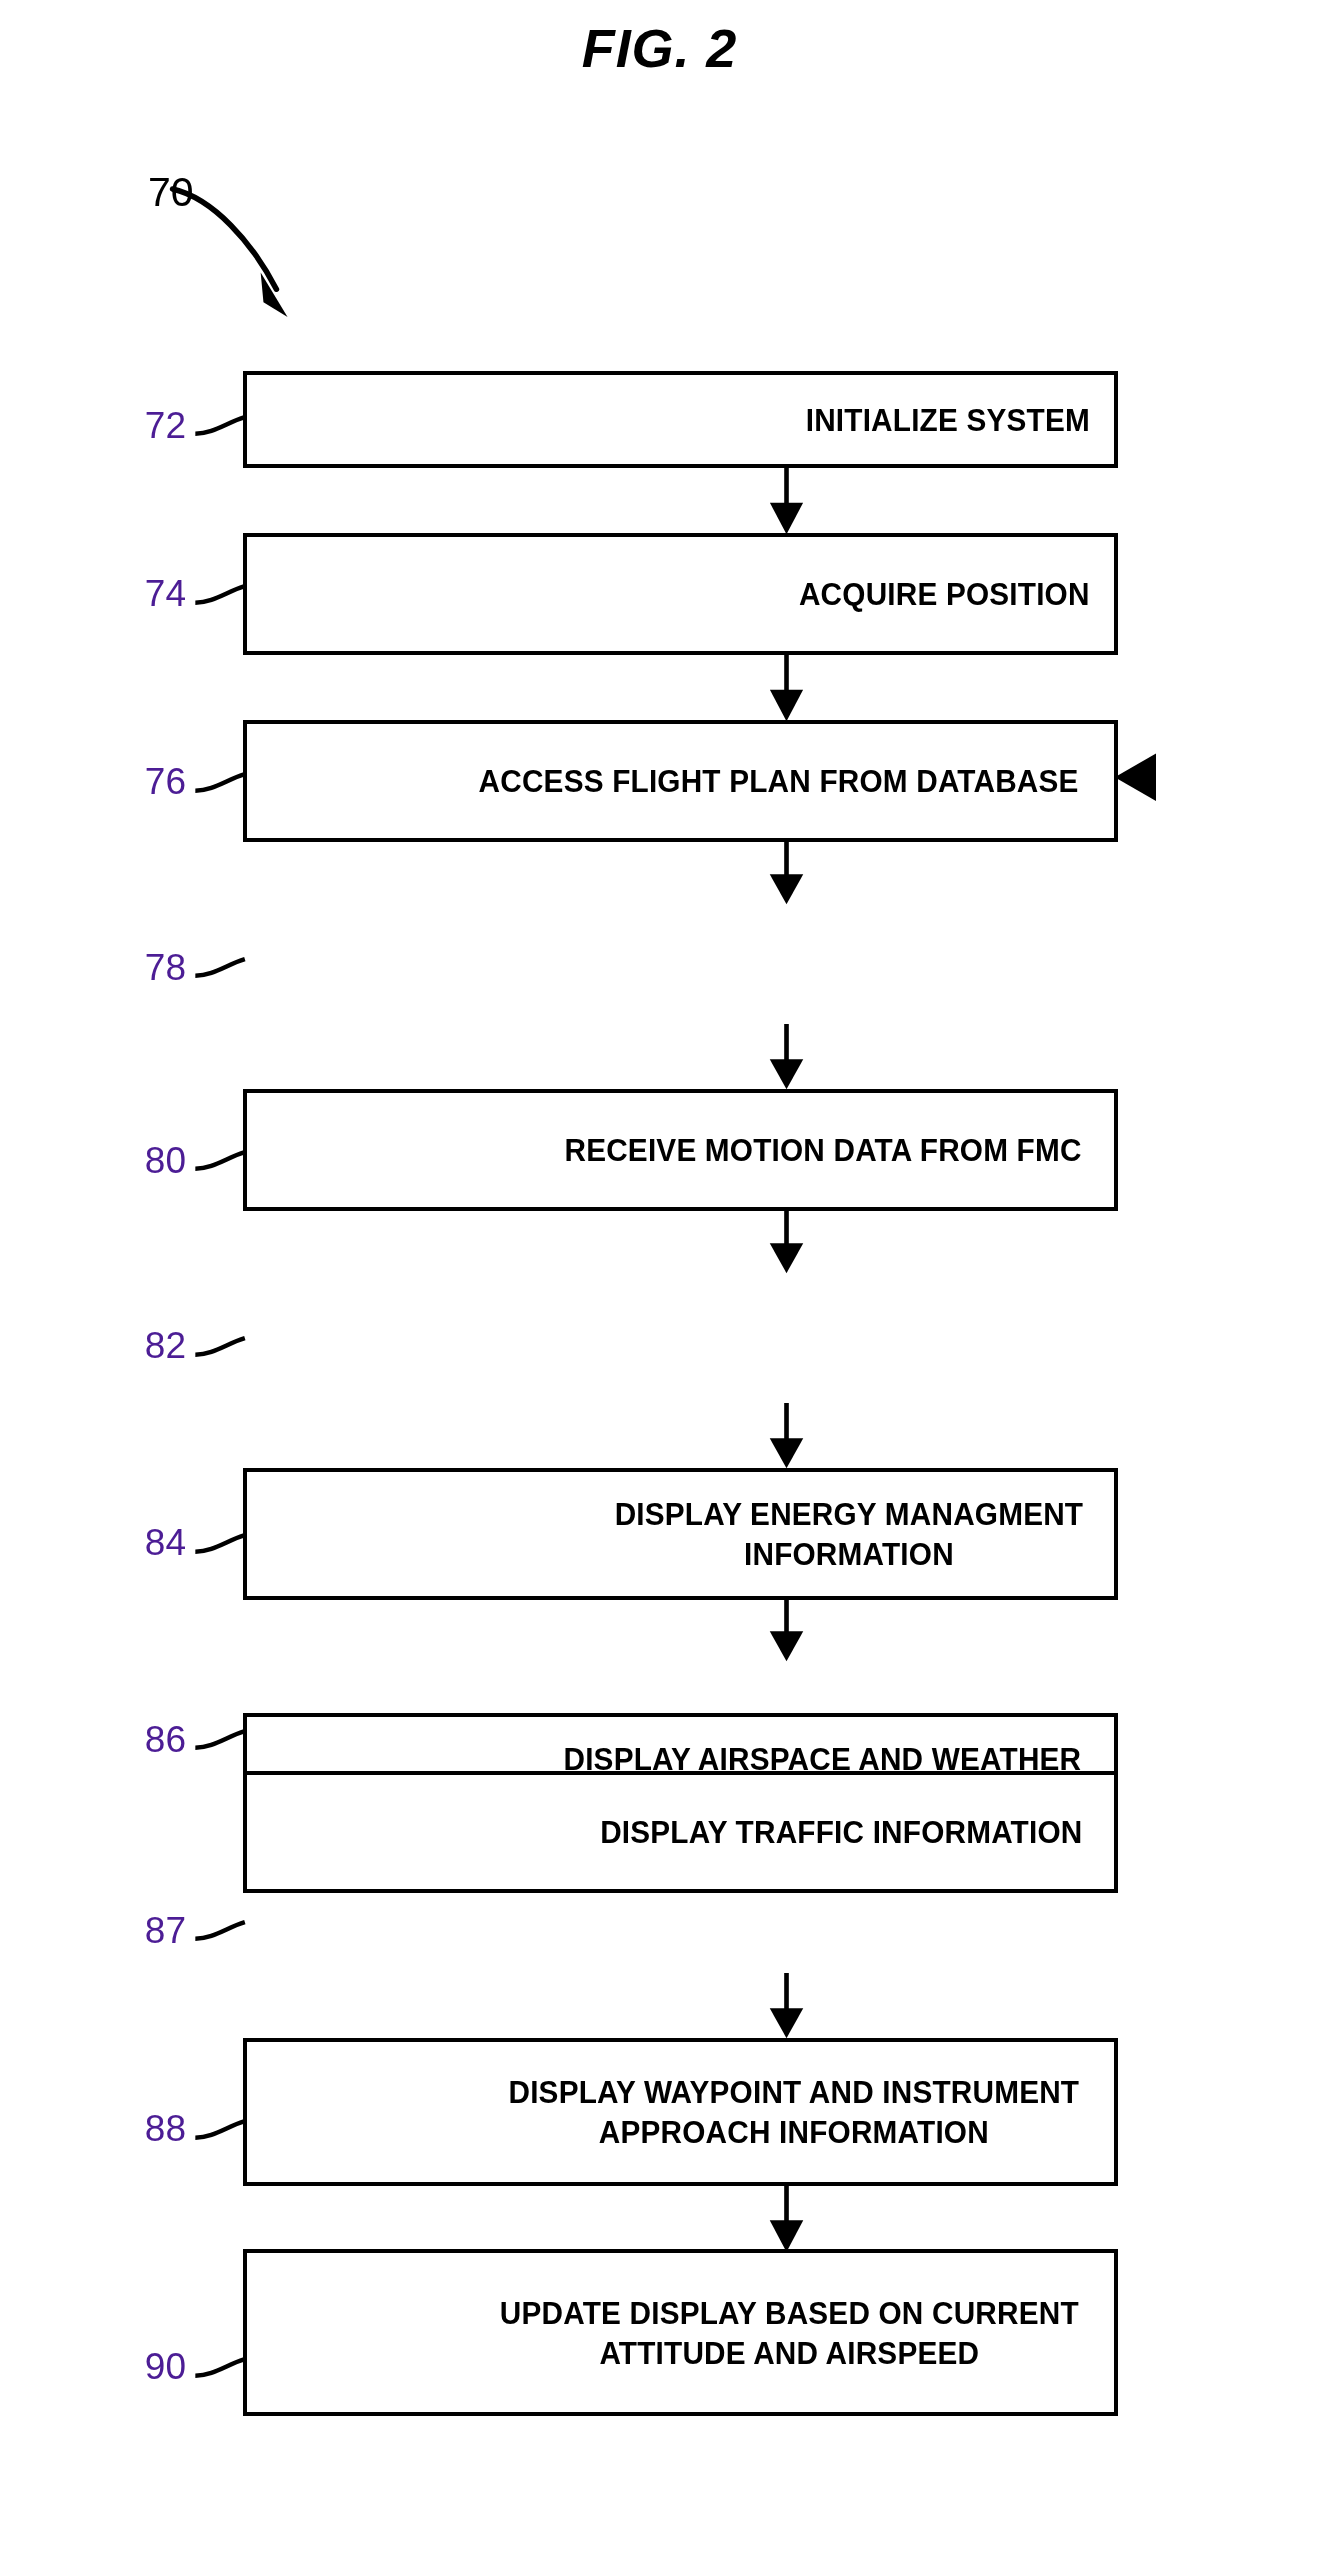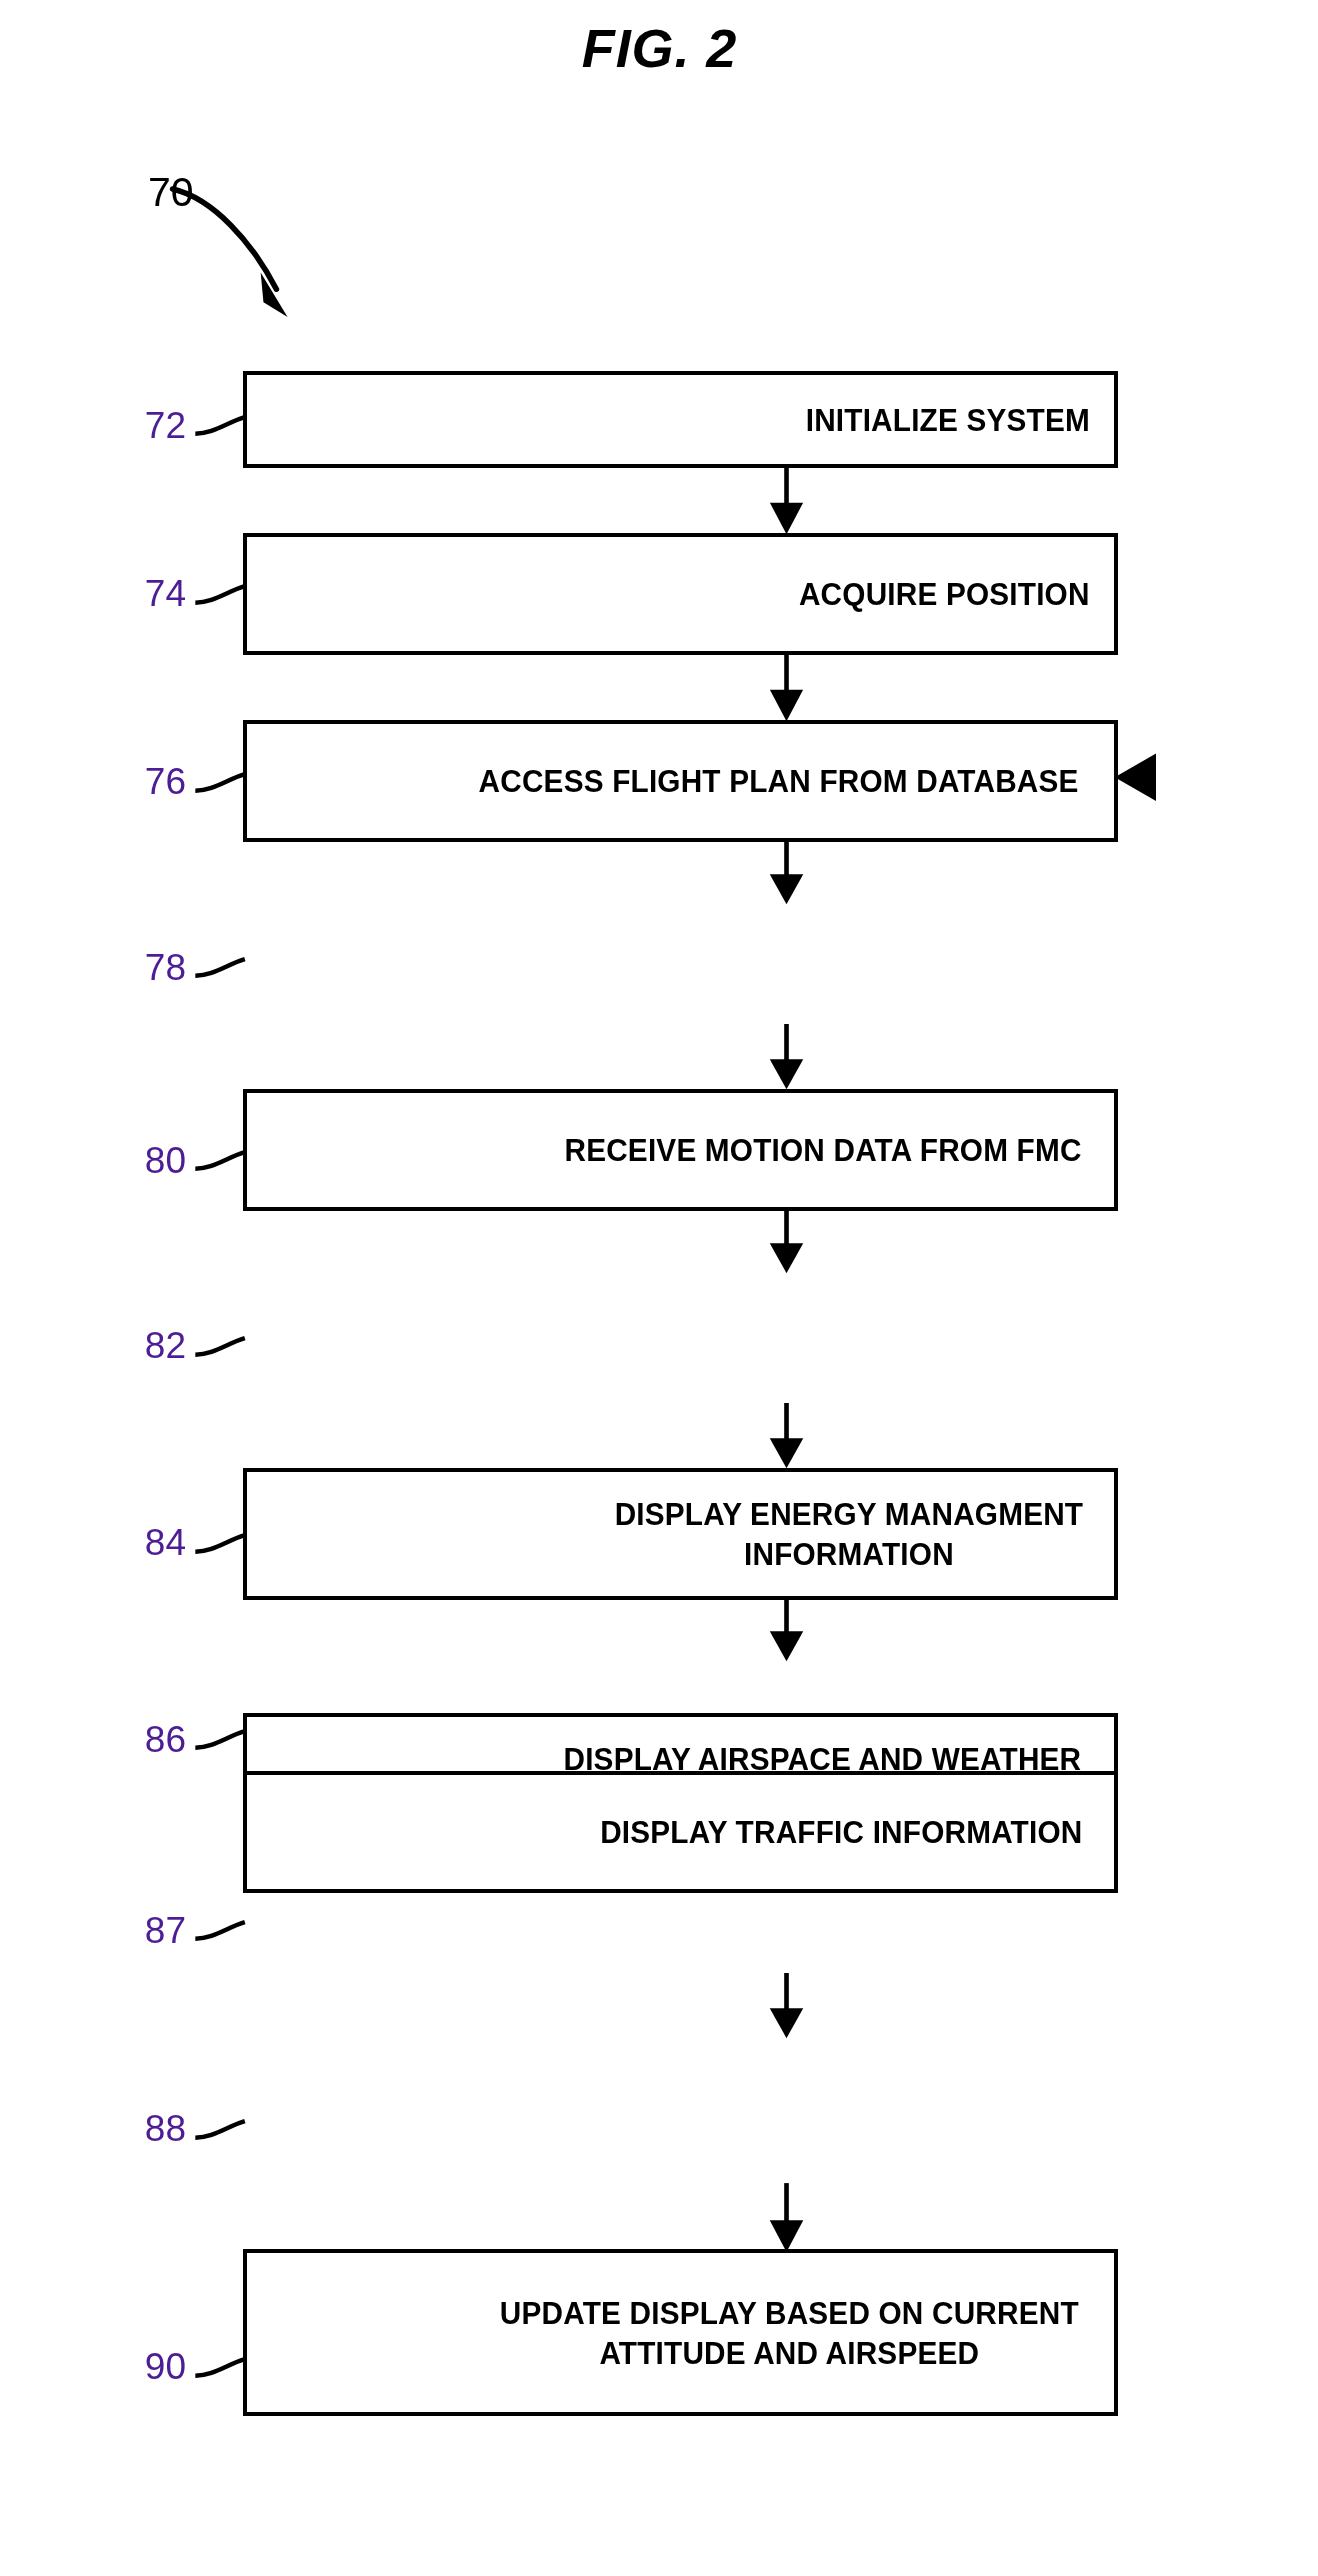--- a/index.html
+++ b/index.html
@@ -238,20 +238,26 @@
 
   <svg class="connector" style="left:766px; top:1973px; width:41px; height:67px;" viewBox="0 0 44 72" xmlns="http://www.w3.org/2000/svg">
     <line x1="22" y1="0" x2="22" y2="40" stroke="#000000" stroke-width="5"></line>
     <path d="M 4 38 L 40 38 L 22 70 Z" fill="#000000"></path>
   </svg>
 
   <div class="step-ref" style="left:102px; top:2108px;">88</div>
   <svg class="step-leader" style="left:193px; top:2112px; width:56px; height:33px;" viewBox="0 0 60 36" xmlns="http://www.w3.org/2000/svg">
     <path d="M 2 28 C 22 28, 36 16, 56 10" stroke="#000000" stroke-width="5" fill="none"></path>
   </svg>
+  <div class="flow-box" style="top:2038px; height:148px;">
+    <div class="flow-box-label">
+      <span>DISPLAY WAYPOINT AND INSTRUMENT</span><br>
+      <span>APPROACH INFORMATION</span>
+    </div>
+  </div>
 
   <svg class="connector" style="left:766px; top:2183px; width:41px; height:71px;" viewBox="0 0 44 76" xmlns="http://www.w3.org/2000/svg">
     <line x1="22" y1="0" x2="22" y2="42" stroke="#000000" stroke-width="5"></line>
     <path d="M 4 40 L 40 40 L 22 74 Z" fill="#000000"></path>
   </svg>
 
   <div class="step-ref" style="left:102px; top:2346px;">90</div>
   <svg class="step-leader" style="left:193px; top:2350px; width:56px; height:33px;" viewBox="0 0 60 36" xmlns="http://www.w3.org/2000/svg">
     <path d="M 2 28 C 22 28, 36 16, 56 10" stroke="#000000" stroke-width="5" fill="none"></path>
   </svg>

